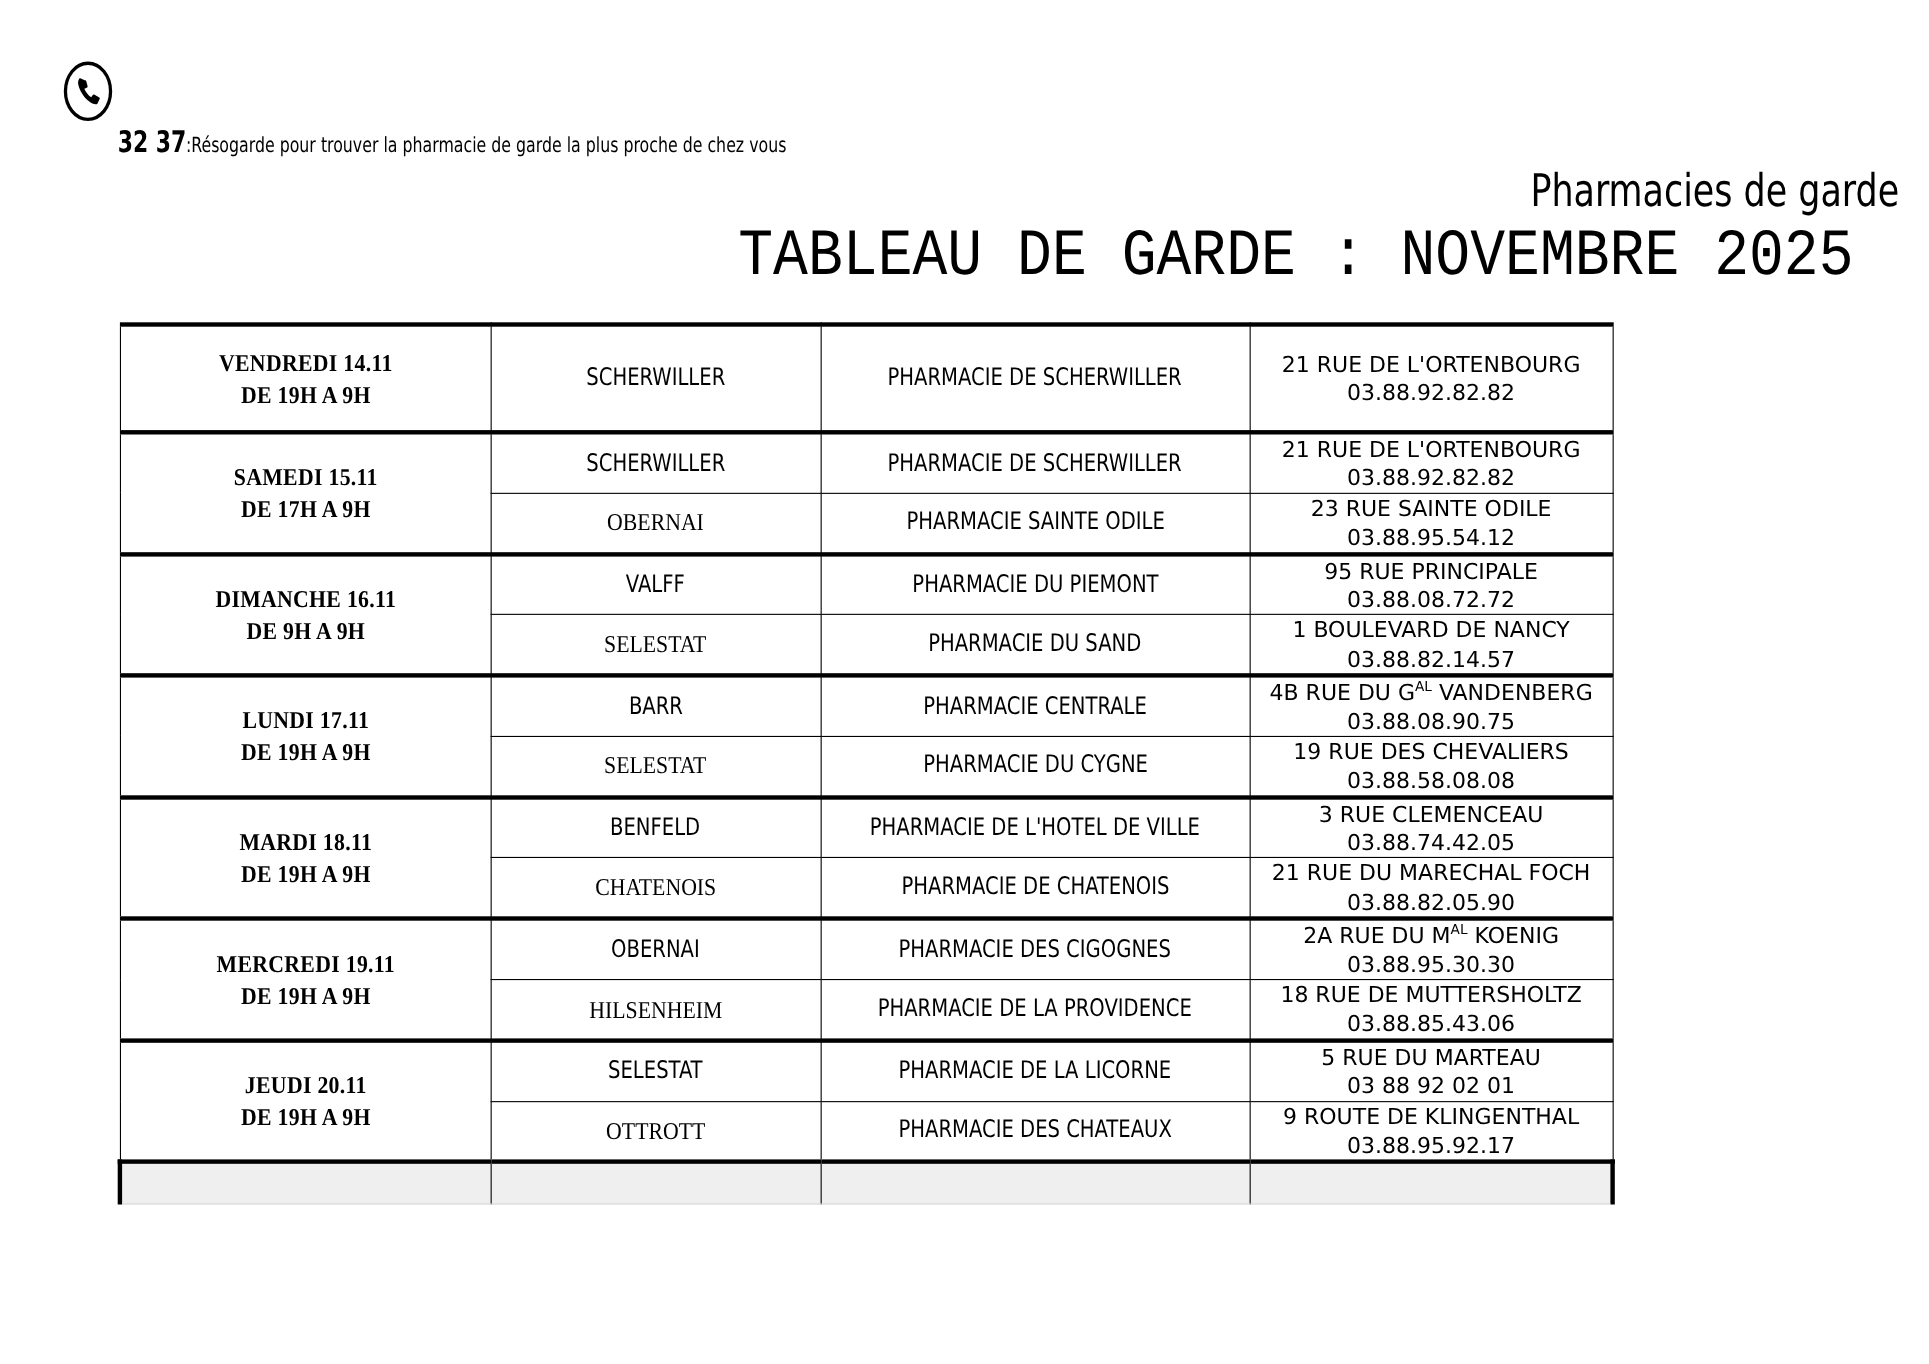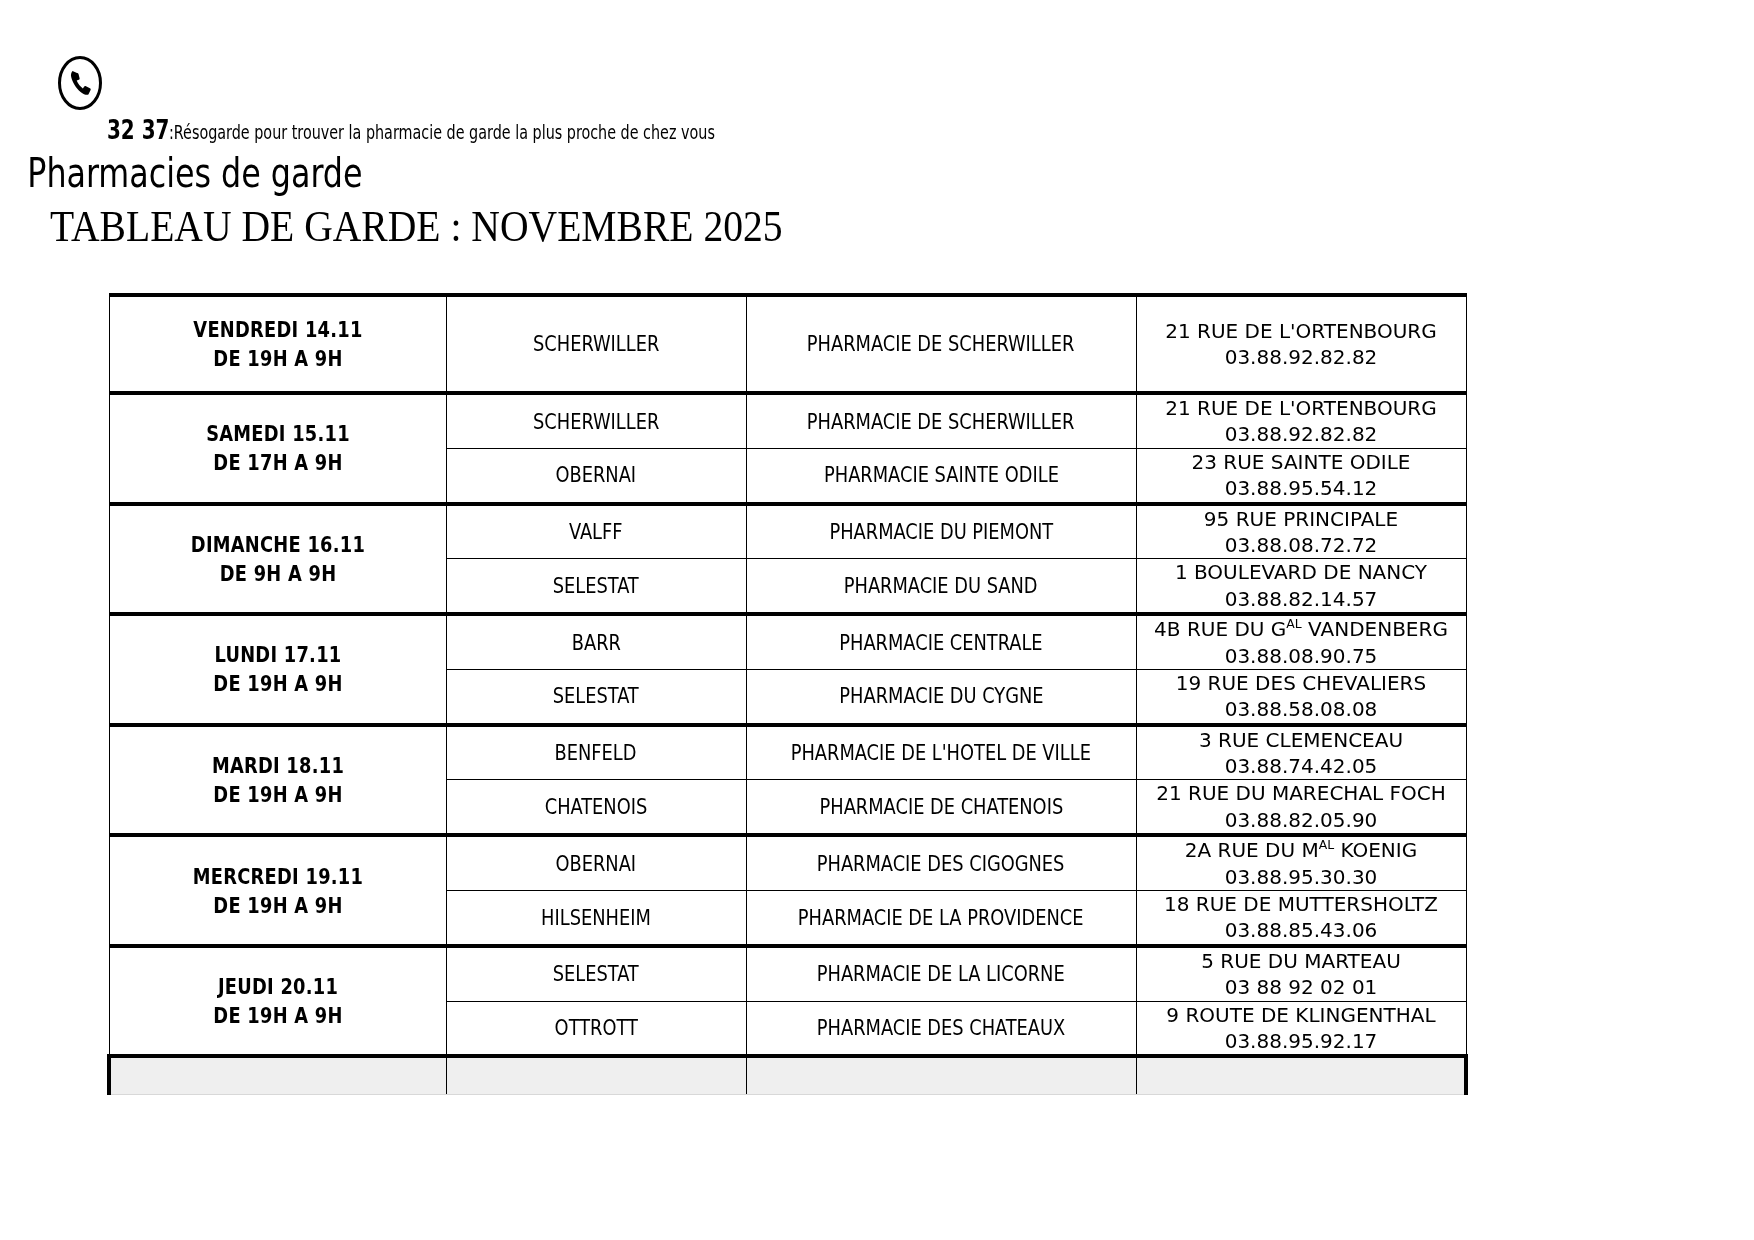--- a/index.html
+++ b/index.html
@@ -56,33 +56,33 @@
     transform-origin: left center;
     vertical-align: baseline;
     margin-left: -14px;
   }
 
   #title-block {
     position: absolute;
     left: 0;
     top: 152px;
     width: 1754px;
-    text-align: left;
+    text-align: right;
     line-height: 1.05;
   }
   #title-line-1 {
     font-family: "DejaVu Sans Condensed", "Liberation Sans Narrow", "Liberation Sans", sans-serif;
     font-size: 41px;
     font-weight: normal;
     display: inline-block;
     transform: scaleX(0.86);
   }
   #title-line-2 {
-    font-family: Liberation Serif, serif;
-    font-size: 45px;
+    font-family: Liberation Mono, monospace;
+    font-size: 60px;
     font-weight: normal;
     display: block;
     margin-top: 8px;
   }
   #title-line-2 span {
     display: inline-block;
     transform: scaleX(0.88);
   }
 
   
@@ -110,21 +110,21 @@
   tbody.day-group {
     border-top: 4px solid #000;
     border-bottom: 4px solid #000;
   }
   tbody.day-group > tr > td {
     border-left: 1.5px solid #000;
     border-right: 1.5px solid #000;
   }
   tbody.day-group > tr:first-child > td { border-top: 4px solid #000; }
   tbody.day-group > tr:last-child  > td { border-bottom: 4px solid #000; }
-  tbody.day-group > tr > td:first-child { border-left: 4px solid #000; }
+  tbody.day-group > tr > td:first-child { border-left: 4px solid #000; font-family: Liberation Serif, serif; }
   tbody.day-group > tr > td:last-child  { border-right: 4px solid #000; }
 
   td.day-cell {
     font-family: "DejaVu Sans Condensed", "Liberation Sans Narrow", "Liberation Sans", sans-serif;
     font-weight: bold;
     font-size: 22px;
     line-height: 1.32;
     letter-spacing: 0.3px;
   }
   td.day-cell .dl {

